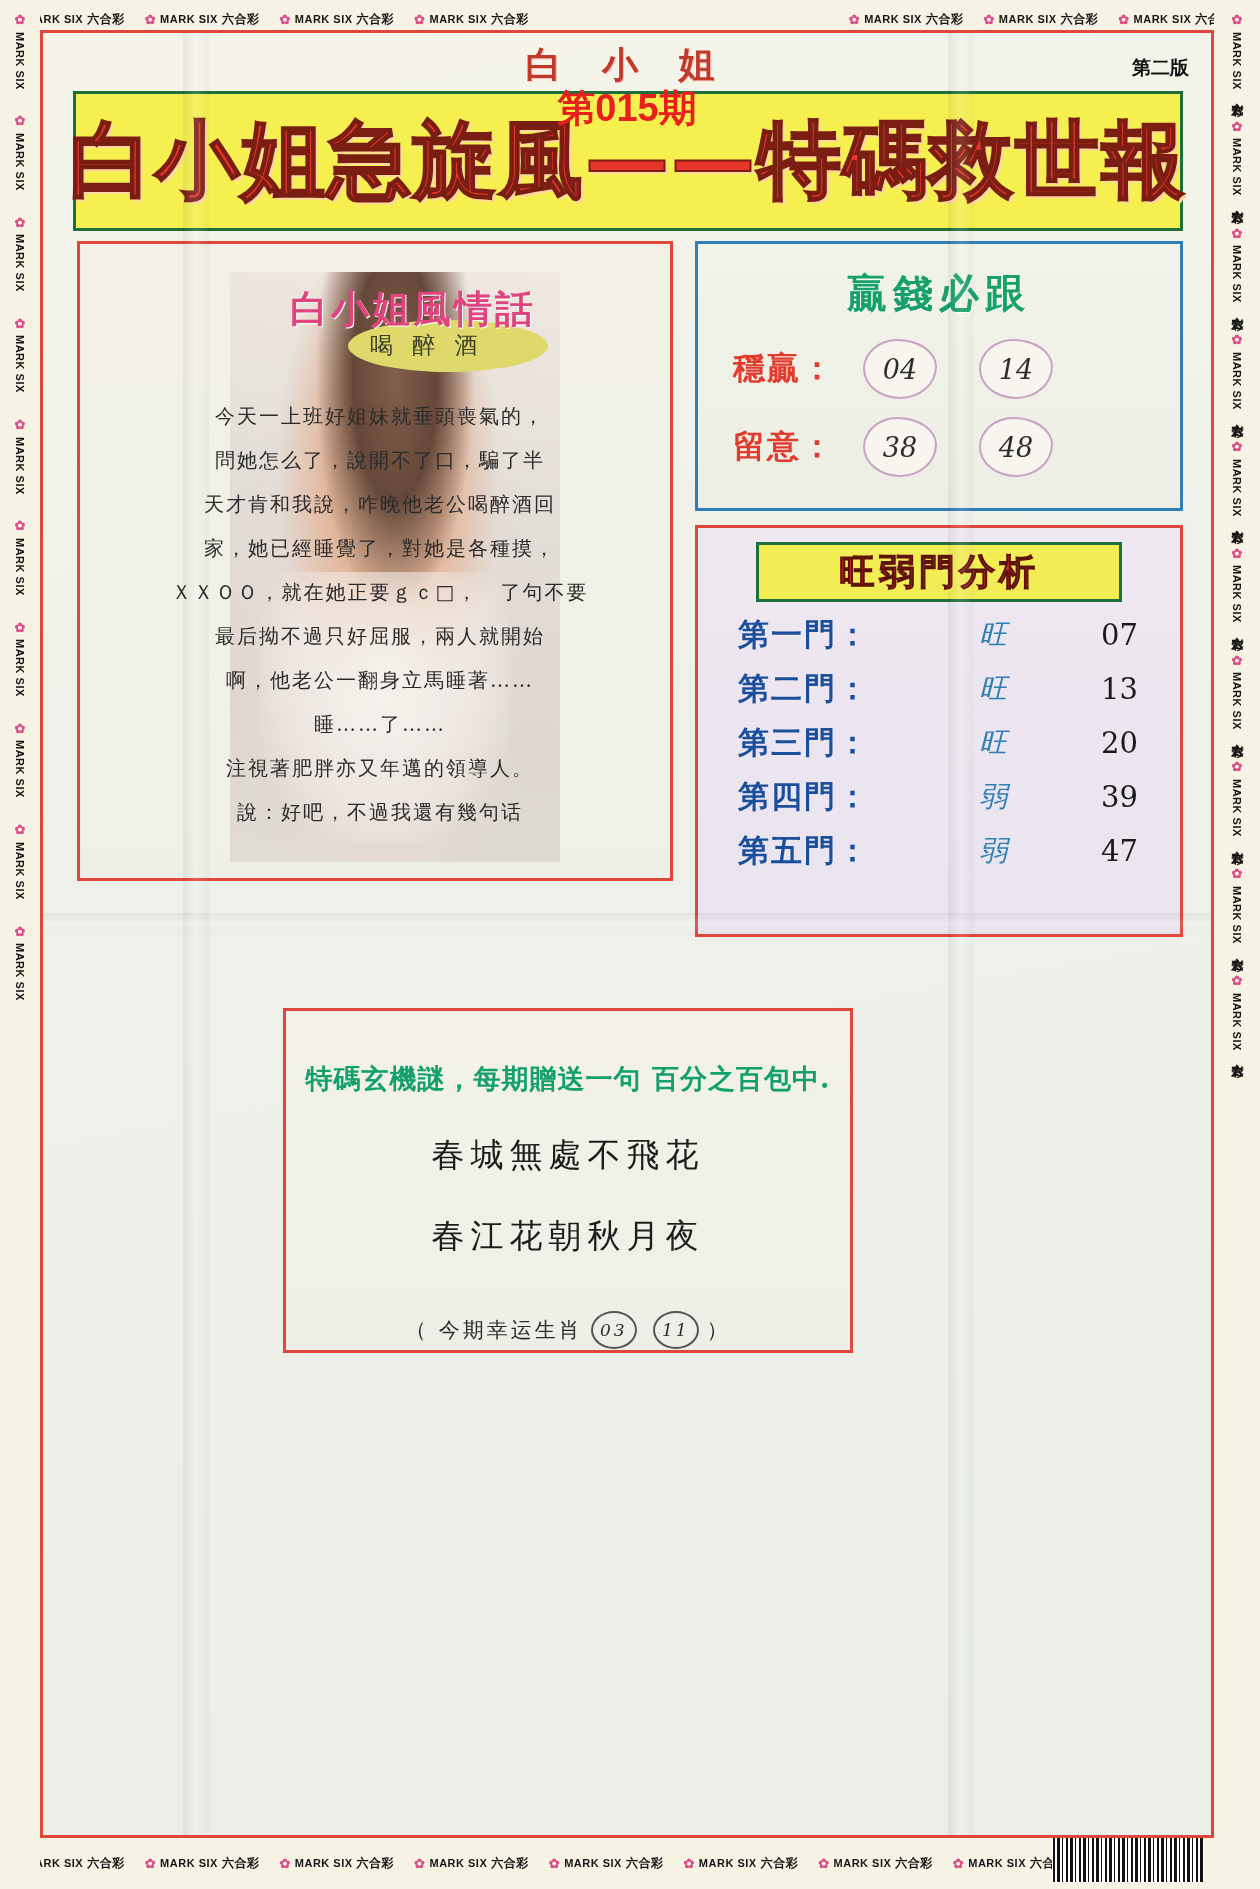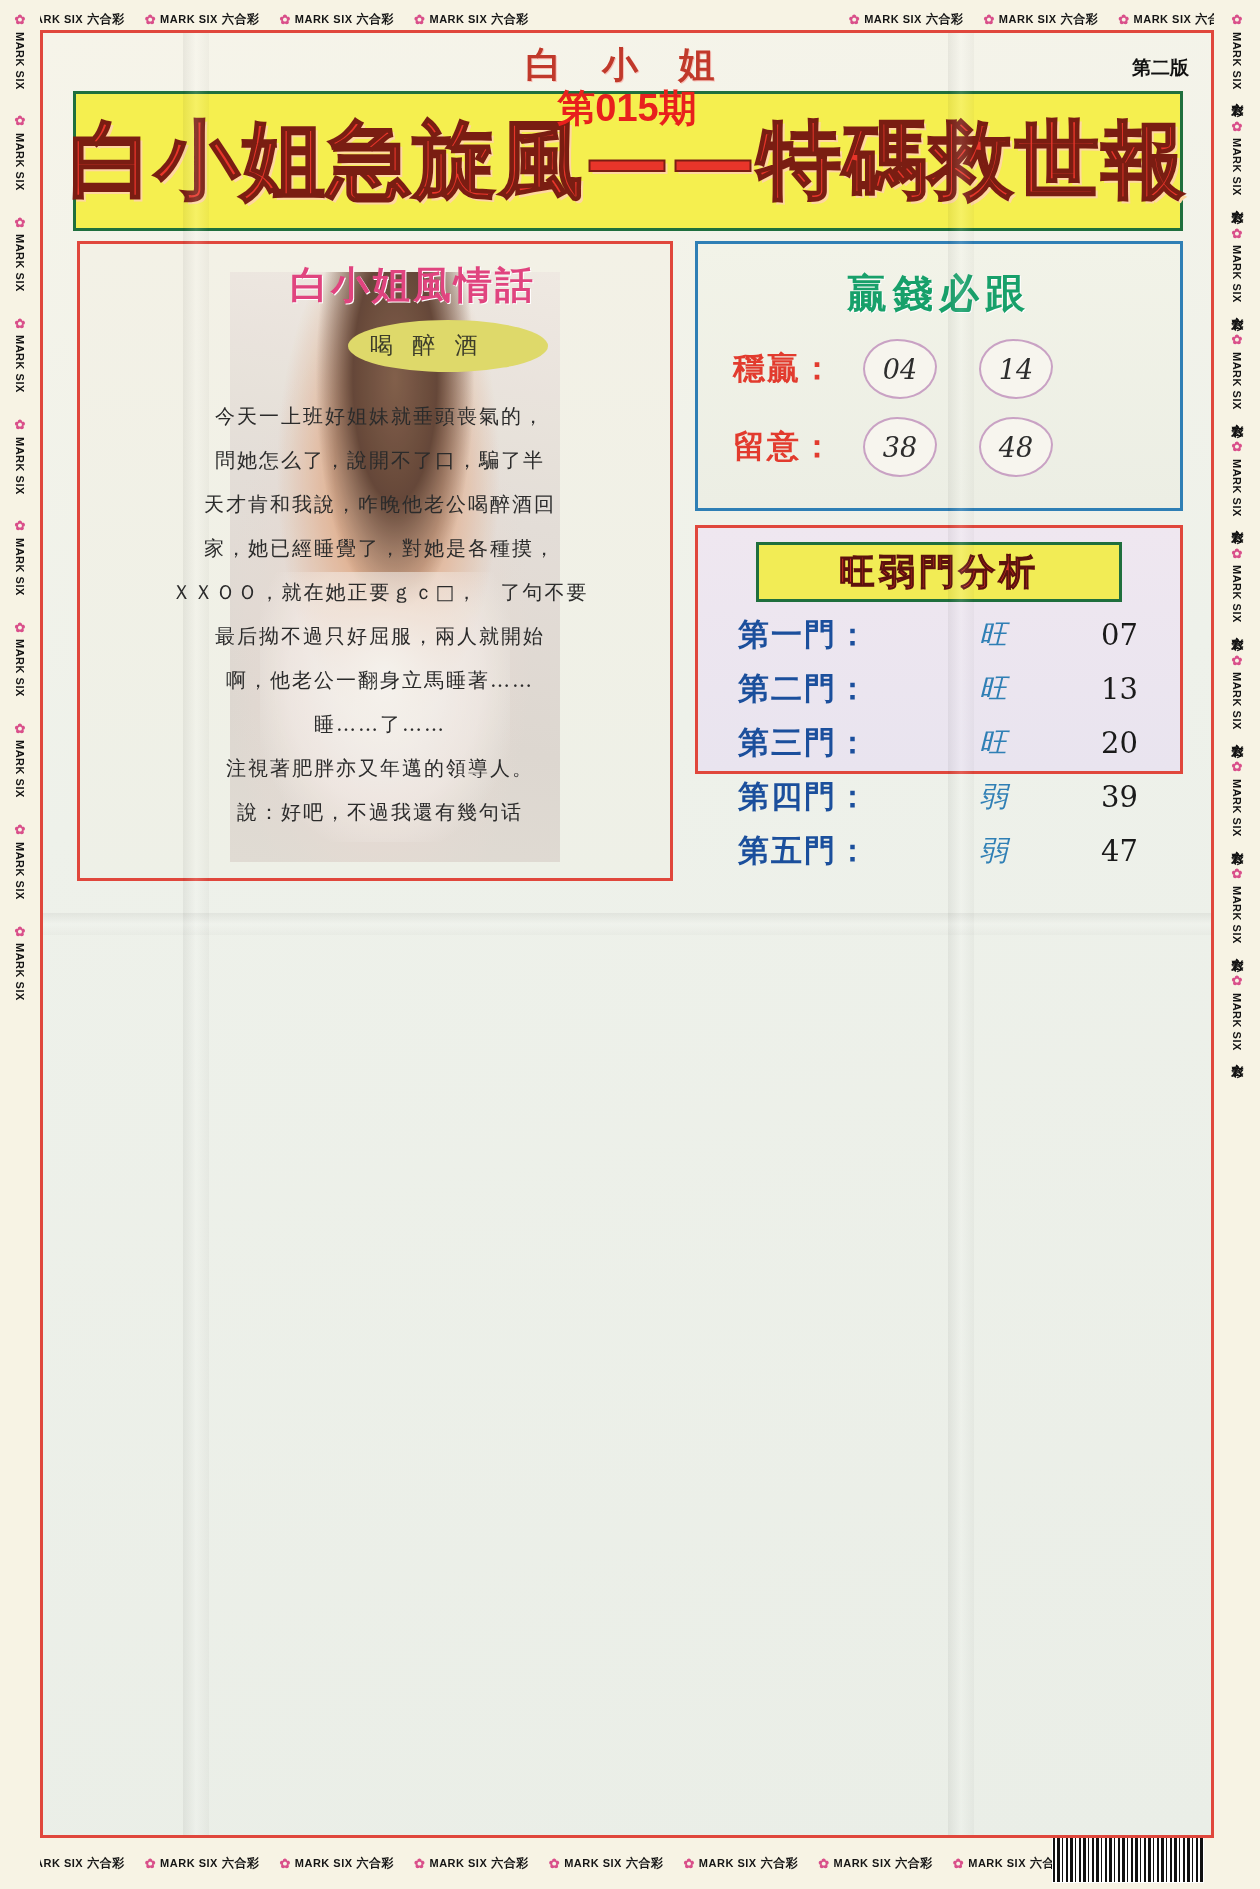--- a/index.html
+++ b/index.html
@@ -150,21 +150,21 @@
     width: 596px;
     height: 640px;
     border: 3px solid #e0473c;
     box-sizing: border-box;
     background: linear-gradient(180deg,#f3f1e6,#eef0e7);
     overflow: hidden;
   }
   .article-title {
     position: absolute;
     left: 210px;
-    top: 16px;
+    top: 40px;
     font-family: "DejaVu Sans", sans-serif;
     font-size: 38px;
     font-weight: bold;
     color: #e0447f;
     letter-spacing: 3px;
     text-shadow: 1px 1px 0 #fff;
     z-index: 5;
   }
   .title-bubble {
     position: absolute;
@@ -279,21 +279,21 @@
     background: #f7f5ee;
   }
   .ball span { position: relative; z-index: 2; }
 
   
   .gate-box {
     position: absolute;
     left: 652px;
     top: 492px;
     width: 488px;
-    height: 249px;
+    height: 412px;
     border: 3px solid #e0473c;
     box-sizing: border-box;
     background: linear-gradient(180deg,#efe7f0,#e9e4ef);
   }
   .gate-title-wrap {
     margin: 14px auto 0 auto;
     width: 366px;
     height: 60px;
     background: #f2ec55;
     border: 3px solid #1f6f3d;
@@ -694,18 +694,29 @@
         <div class="gate-state">弱</div>
         <div class="gate-num">39</div>
       </div>
       <div class="gate-row">
         <div class="gate-name">第五門：</div>
         <div class="gate-state">弱</div>
         <div class="gate-num">47</div>
       </div>
     </div>
 
+    <div class="riddle">
+      <div class="riddle-head">特碼玄機謎，每期贈送一句 百分之百包中.</div>
+      <div class="riddle-line">春城無處不飛花</div>
+      <div class="riddle-line">春江花朝秋月夜</div>
+      <div class="riddle-foot">
+        <span>（ 今期幸运生肖</span>
+        <span class="mini-ball">03</span>
+        <span class="mini-ball">11</span>
+        <span>）</span>
+      </div>
+    </div>
 
     <div class="crease crease-a"></div>
     <div class="crease crease-b"></div>
     <div class="crease-h"></div>
   </div>
 </div>
 
 </body></html>

